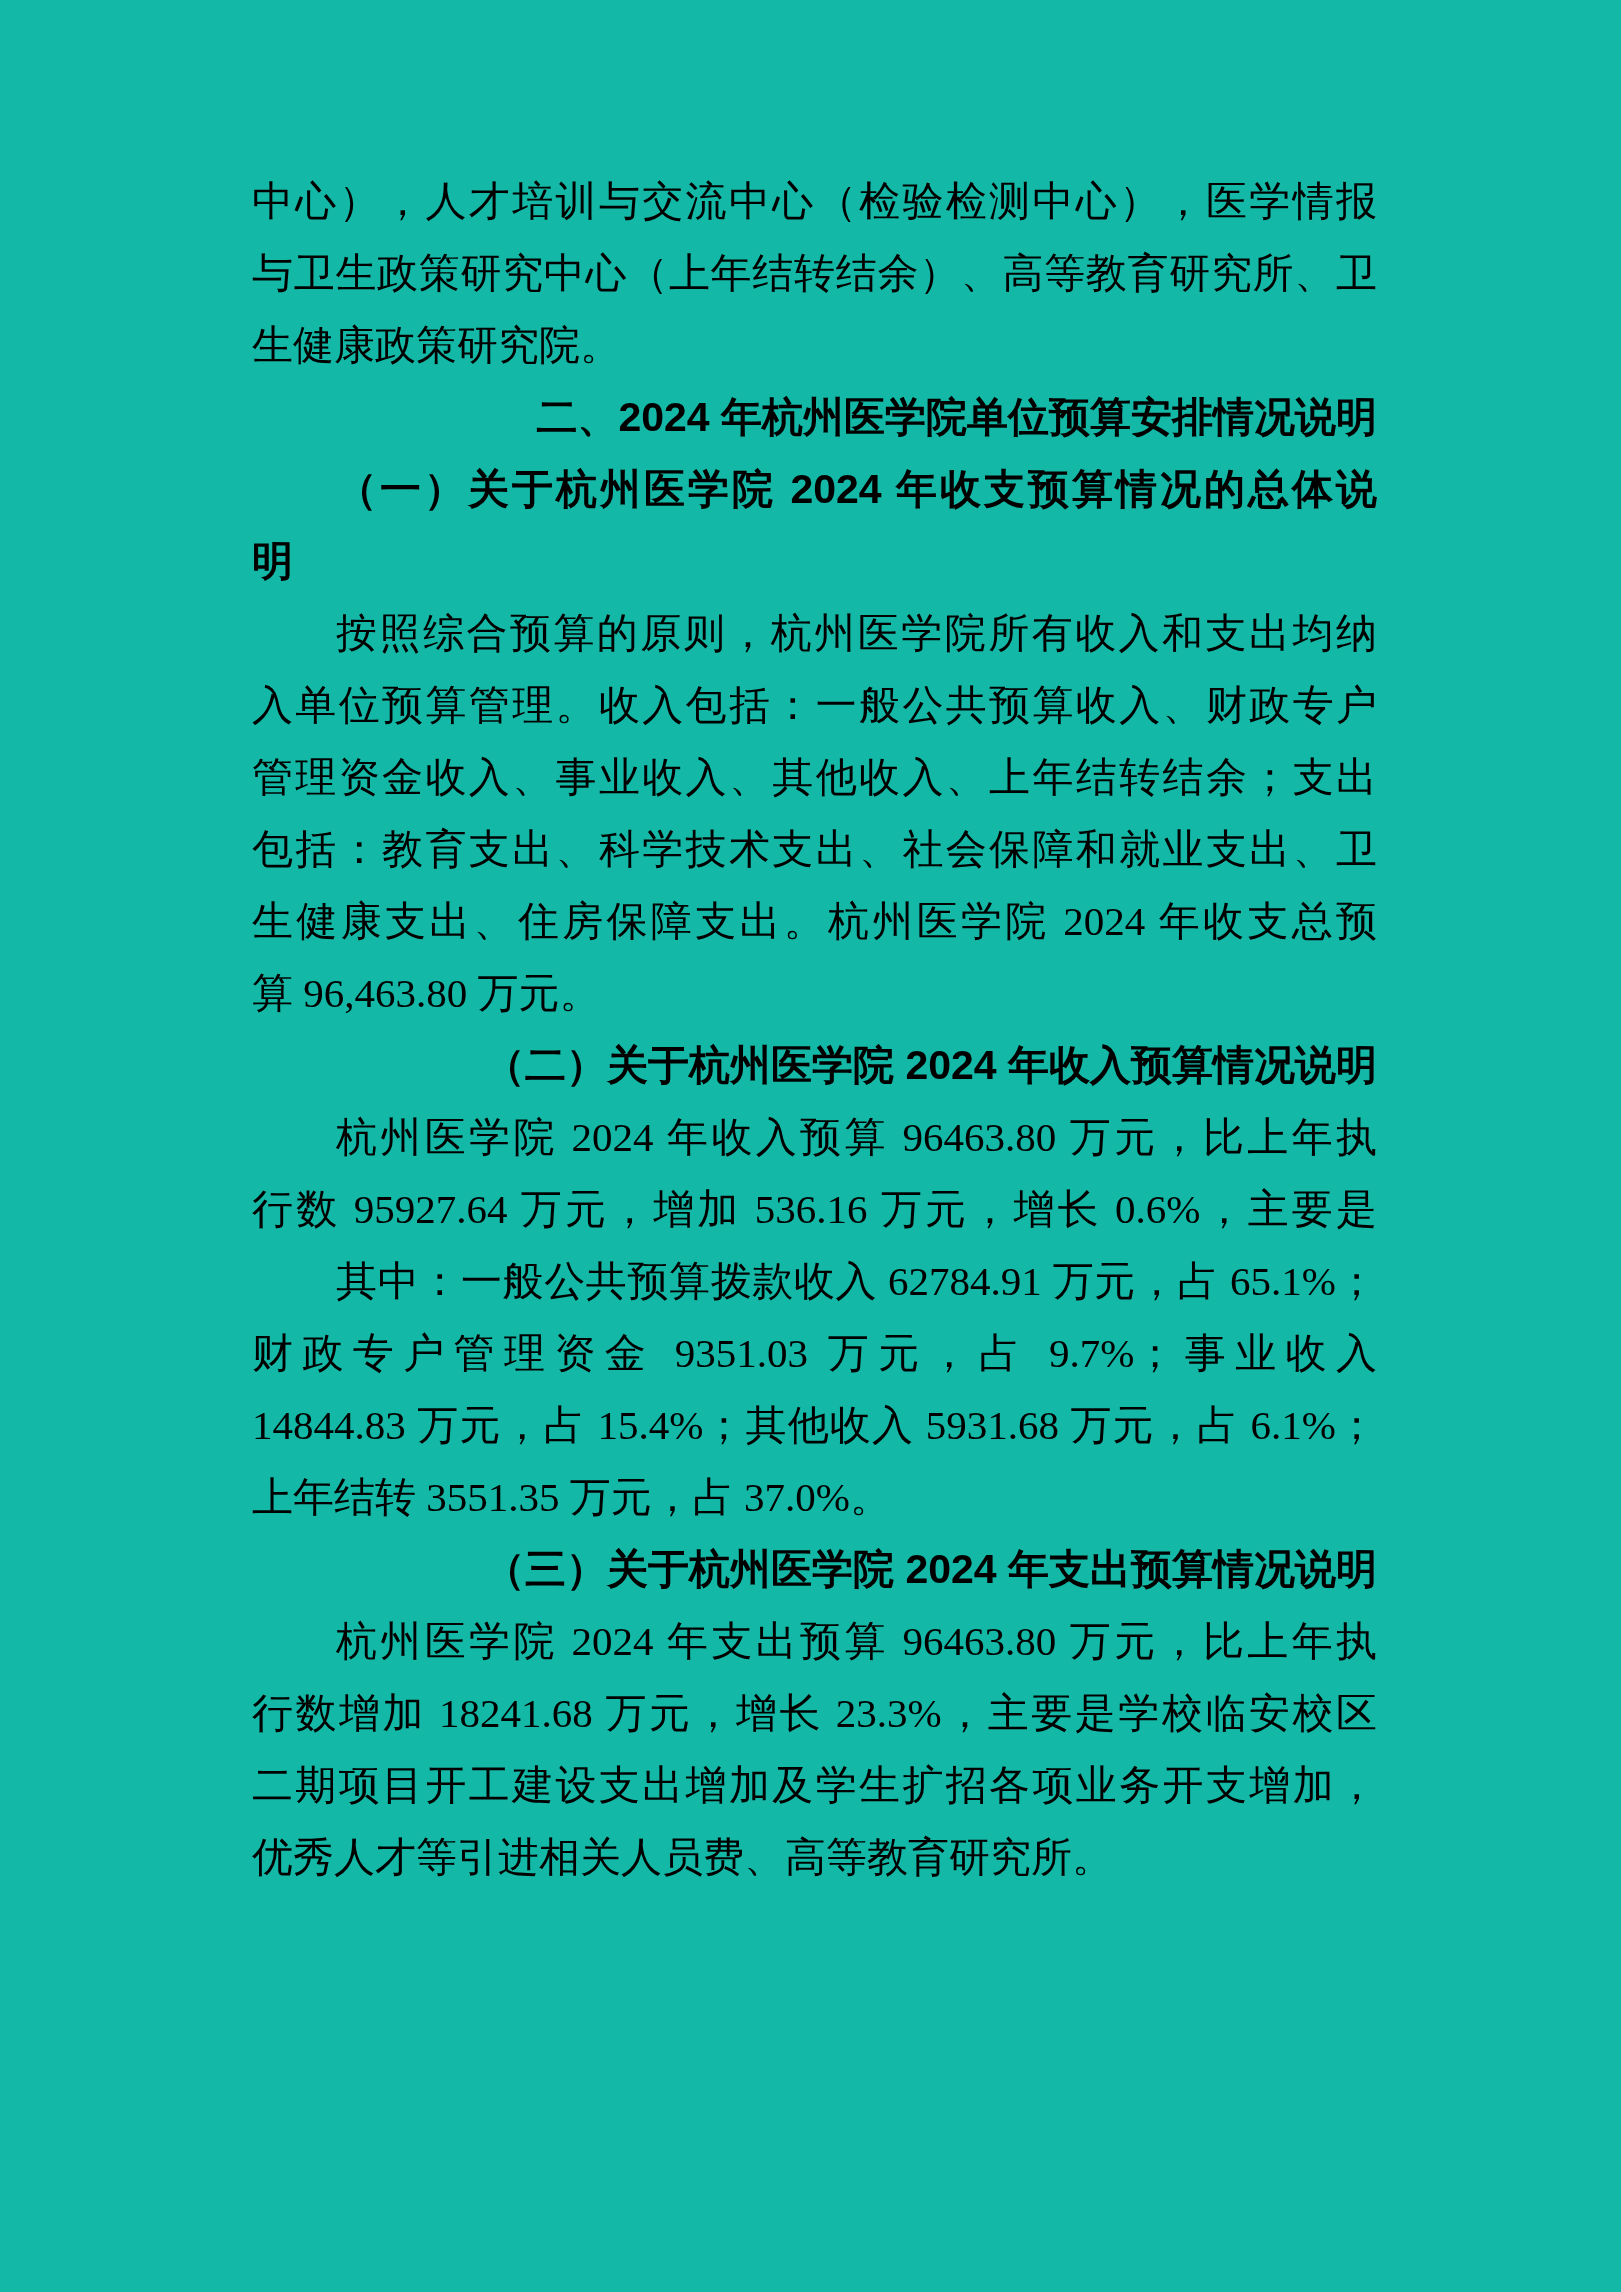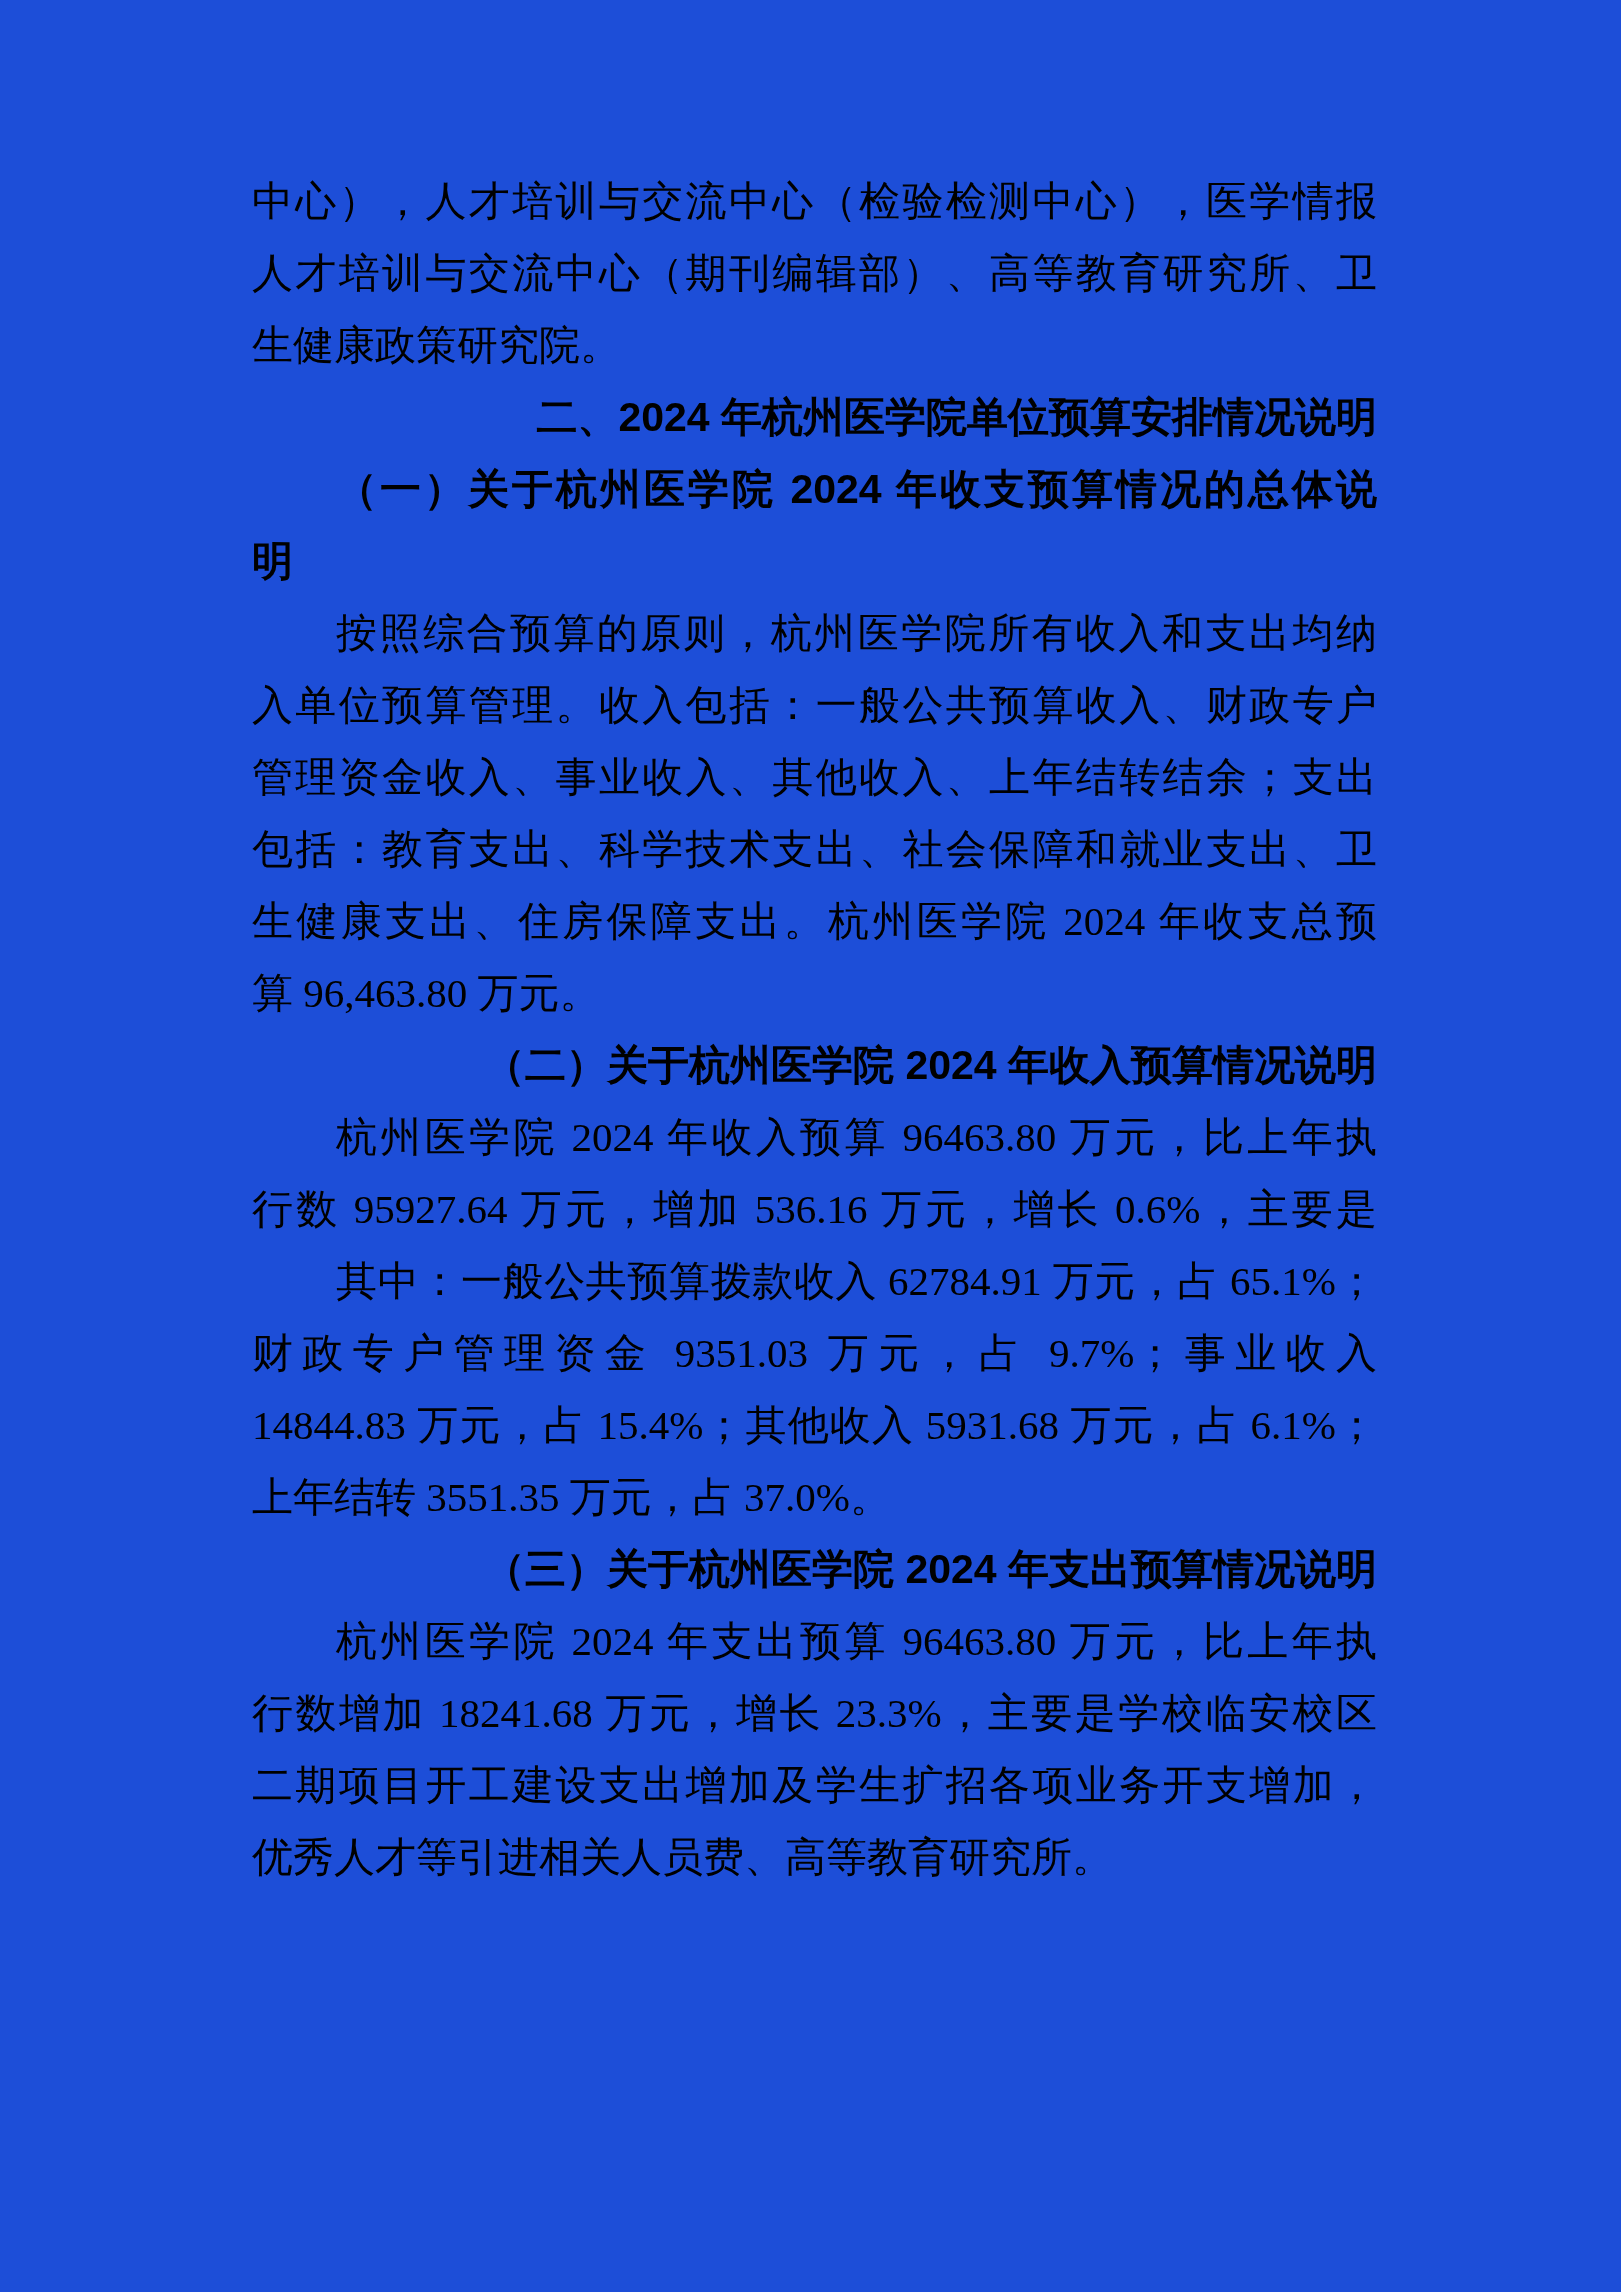--- a/index.html
+++ b/index.html
@@ -46,24 +46,24 @@
   .ln.justify {
     white-space: normal;
     text-align: justify;
     text-align-last: justify;
     text-justify: inter-character;
   }
 </style>
 </head>
 <body>
 
-<div class="page" style="background: #1d4ed8;">
+<div class="page" style="background: #14b8a6;">
   <div class="content" id="content" style="color: rgb(0, 0, 0);">
       <div class="ln body justify">中心），人才培训与交流中心（检验检测中心），医学情报</div>
-      <div class="ln body justify">人才培训与交流中心（期刊编辑部）、高等教育研究所、卫</div>
+      <div class="ln body justify">与卫生政策研究中心（上年结转结余）、高等教育研究所、卫</div>
       <div class="ln body">生健康政策研究院。</div>
       <div class="ln hei indent">二、2024 年杭州医学院单位预算安排情况说明</div>
       <div class="ln kai indent justify">（一）关于杭州医学院 2024 年收支预算情况的总体说</div>
       <div class="ln kai">明</div>
       <div class="ln body indent justify">按照综合预算的原则，杭州医学院所有收入和支出均纳</div>
       <div class="ln body justify">入单位预算管理。收入包括：一般公共预算收入、财政专户</div>
       <div class="ln body justify">管理资金收入、事业收入、其他收入、上年结转结余；支出</div>
       <div class="ln body justify">包括：教育支出、科学技术支出、社会保障和就业支出、卫</div>
       <div class="ln body justify">生健康支出、住房保障支出。杭州医学院 2024 年收支总预</div>
       <div class="ln body">算 96,463.80 万元。</div>

